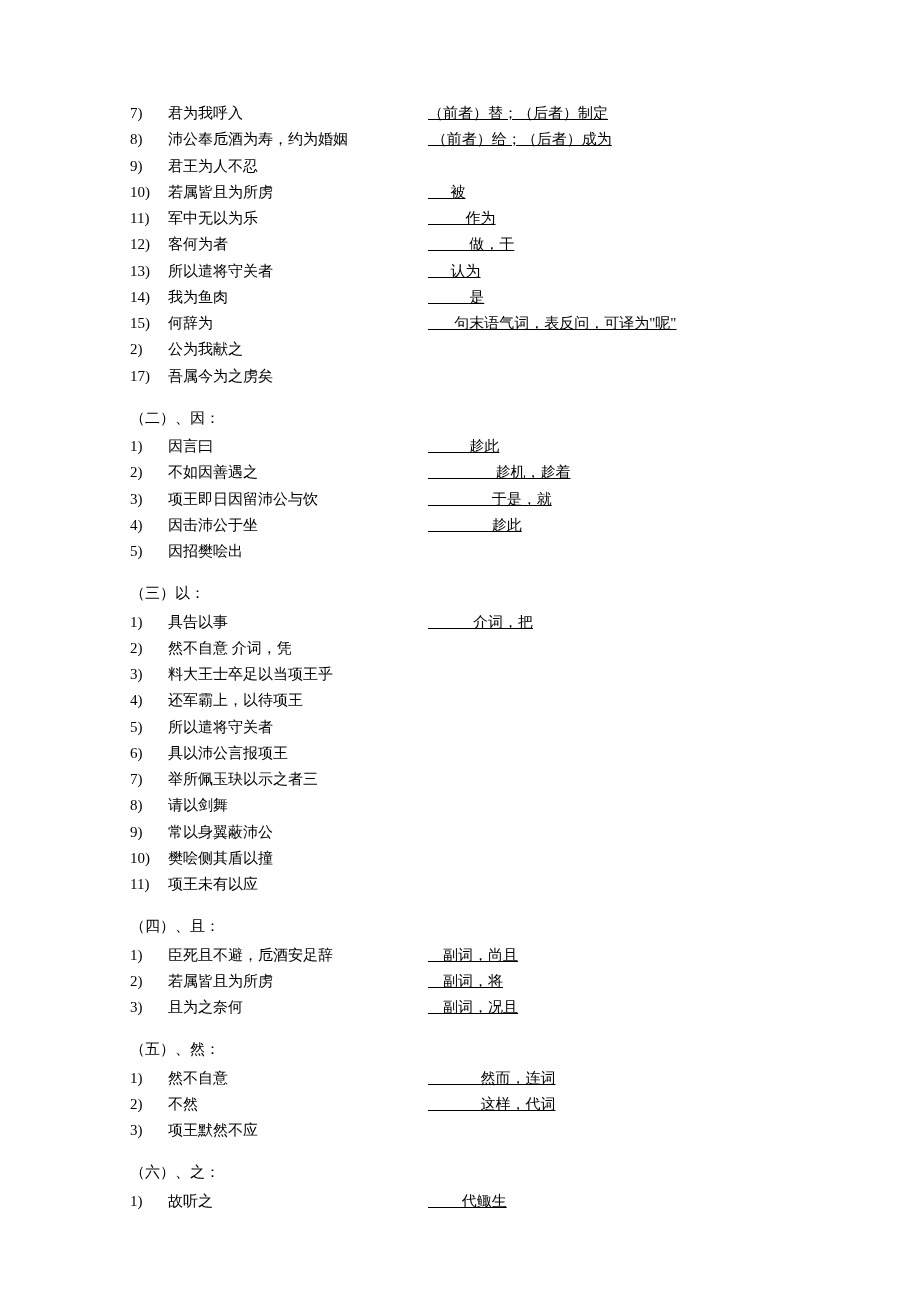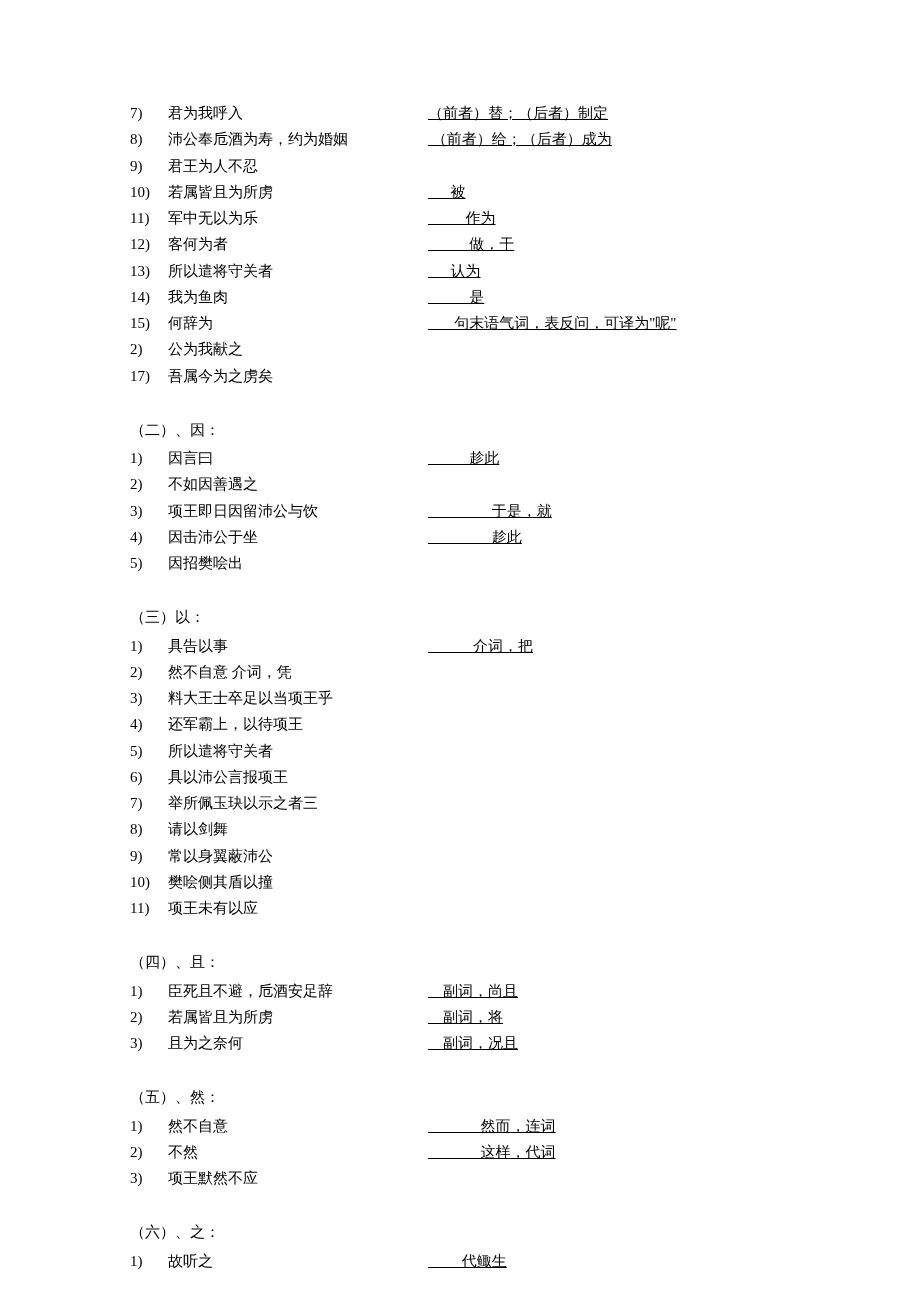--- a/index.html
+++ b/index.html
@@ -29,21 +29,21 @@
   .sent {
     width: 260px;
     flex-shrink: 0;
   }
   .gloss {
     flex: 1;
     white-space: pre;
     text-decoration: underline;
   }
   .section-head {
-    margin-top: 28px;
+    margin-top: 16px;
     margin-bottom: 2px;
   }
 </style>
 </head>
 <body>
 
 <div class="page" id="page">
     <div class="item">
       <span class="num">7)</span>
       <span class="sent">君为我呼入</span>
@@ -101,20 +101,21 @@
     </div>
     <div class="section-head">（二）、因：</div>
     <div class="item">
       <span class="num">1)</span>
       <span class="sent">因言曰</span>
       <span class="gloss">           趁此</span>
     </div>
     <div class="item">
       <span class="num">2)</span>
       <span class="sent">不如因善遇之</span>
+      <span class="gloss">                  趁机，趁着</span>
     </div>
     <div class="item">
       <span class="num">3)</span>
       <span class="sent">项王即日因留沛公与饮</span>
       <span class="gloss">                 于是，就</span>
     </div>
     <div class="item">
       <span class="num">4)</span>
       <span class="sent">因击沛公于坐</span>
       <span class="gloss">                 趁此</span>

